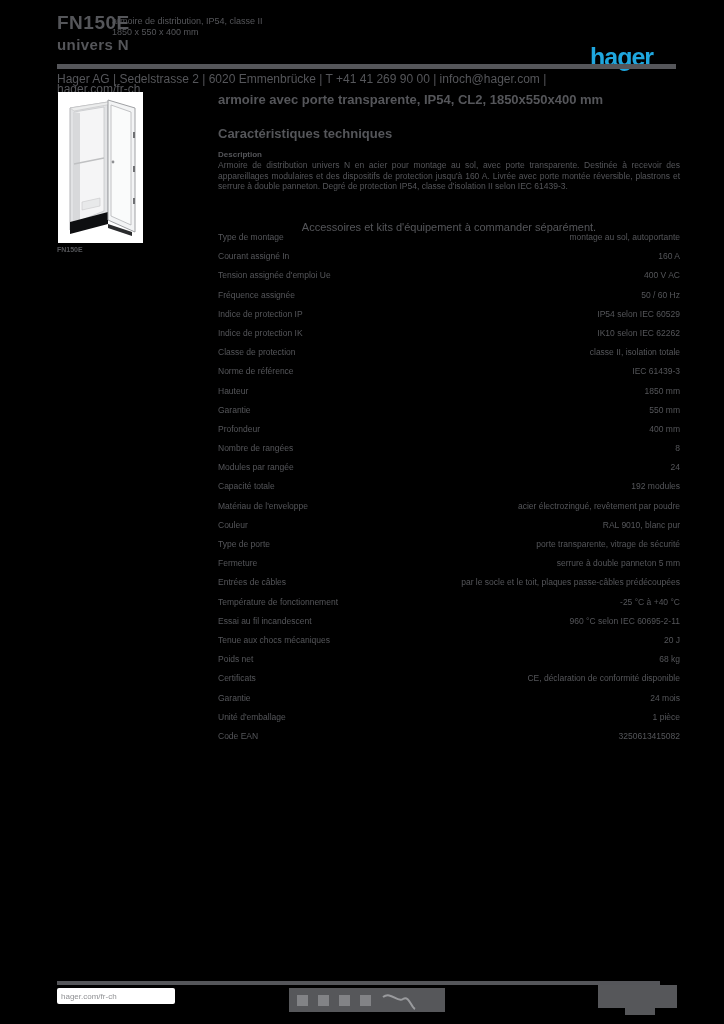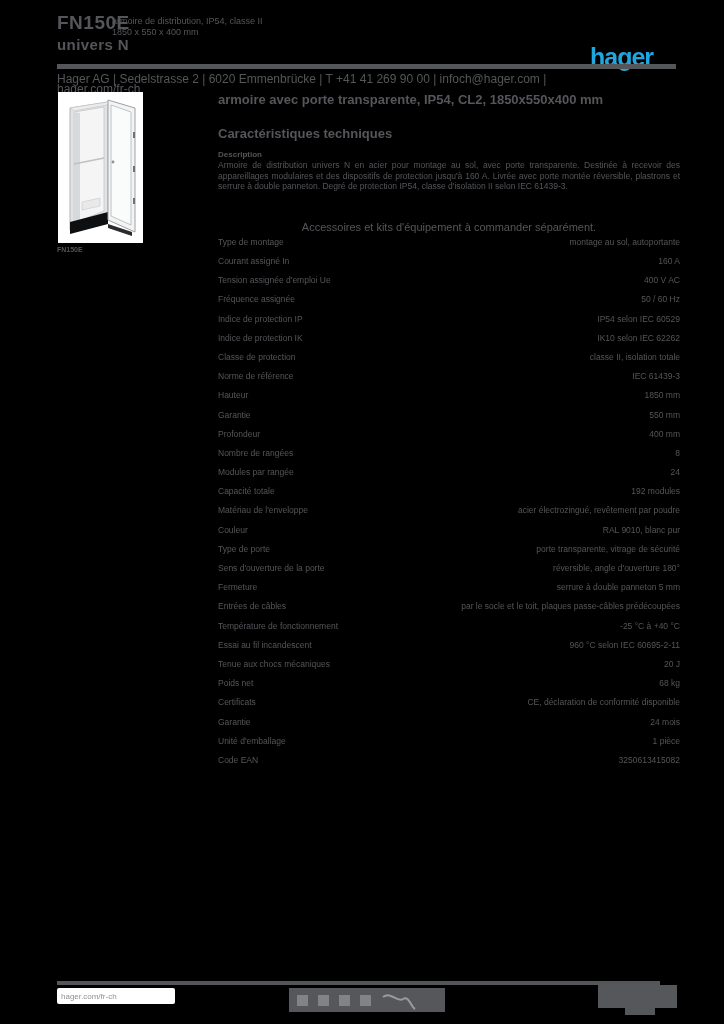--- a/index.html
+++ b/index.html
@@ -13,21 +13,21 @@
   .contact{left:57px;top:74px;width:500px;font-size:12px;line-height:10px;}
   .logo{left:590px;top:29px;font-size:25px;font-weight:bold;color:#1FA7DF;letter-spacing:-1px;margin-top:14px;}
   .photo{left:58px;top:92px;width:85px;height:151px;background:#fff;}
   .caption{left:57px;top:246px;font-size:7px;font-weight:bold;}
   .title{left:218px;top:92px;width:470px;font-size:13px;font-weight:bold;}
   .section{left:218px;top:126px;font-size:13px;font-weight:bold;}
   .dlabel{left:218px;top:150px;font-size:8px;font-weight:bold;}
   .para{left:218px;top:160px;width:462px;font-size:8.5px;line-height:10.5px;text-align:justify;}
   .note{left:218px;top:221px;width:462px;font-size:11px;text-align:center;}
   .spec-table{left:218px;top:233px;width:462px;display:flex;flex-direction:column;}
-  .spec-row{height:19.2px;display:flex;justify-content:space-between;align-items:center;
+  .spec-row{height:19.2px;display:flex;justify-content:space-between;align-items:flex-start;
             font-size:8.5px;line-height:9.5px;}
   .spec-label{max-width:45%;}
   .spec-value{max-width:62%;text-align:right;}
   .frule{left:57px;top:981px;width:603px;height:4px;background:#55565A;}
   .webbox{left:57px;top:988px;width:118px;height:16px;background:#fff;border-radius:2px;
           display:flex;align-items:center;}
   .weblink{font-size:8px;color:#909194;padding-left:4px;text-decoration:none;}
   .certblock{left:289px;top:988px;width:156px;height:24px;background:#56575A;
              display:flex;align-items:center;gap:10px;padding-left:8px;box-sizing:border-box;}
   .certsq{width:11px;height:11px;background:#828386;}
@@ -143,24 +143,20 @@
       </div>
       <div class="spec-row">
         <span class="spec-label">Couleur</span>
         <span class="spec-value">RAL 9010, blanc pur</span>
       </div>
       <div class="spec-row">
         <span class="spec-label">Type de porte</span>
         <span class="spec-value">porte transparente, vitrage de sécurité</span>
       </div>
       <div class="spec-row">
-        <span class="spec-label">Sens d'ouverture de la porte</span>
-        <span class="spec-value">réversible, angle d'ouverture 180°</span>
-      </div>
-      <div class="spec-row">
         <span class="spec-label">Fermeture</span>
         <span class="spec-value">serrure à double panneton 5 mm</span>
       </div>
       <div class="spec-row">
         <span class="spec-label">Entrées de câbles</span>
         <span class="spec-value">par le socle et le toit, plaques passe-câbles prédécoupées</span>
       </div>
       <div class="spec-row">
         <span class="spec-label">Température de fonctionnement</span>
         <span class="spec-value">-25 °C à +40 °C</span>

